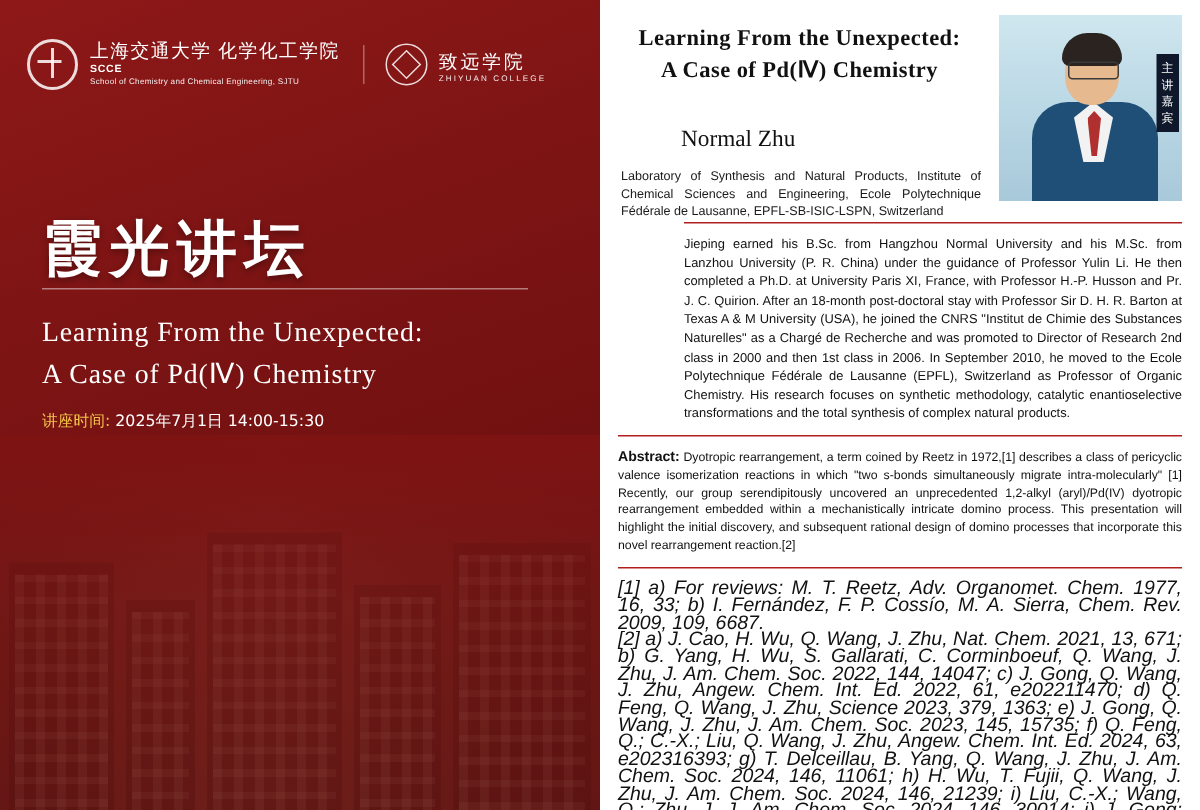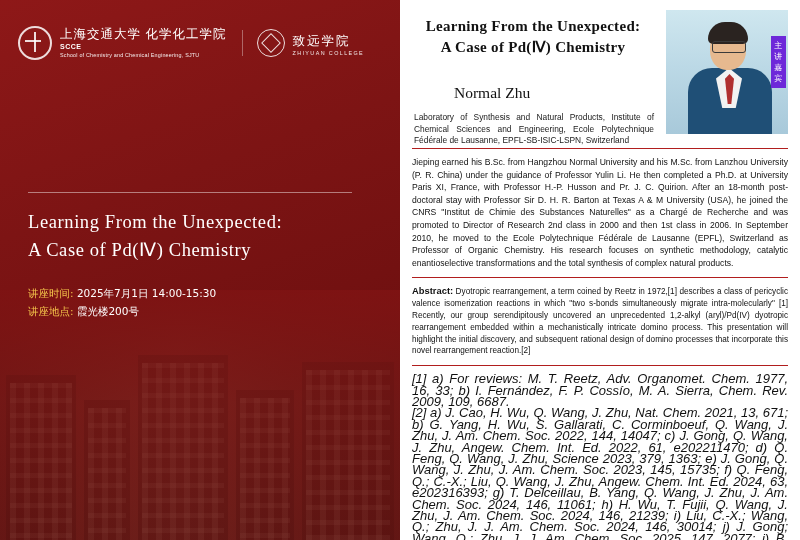--- a/index.html
+++ b/index.html
@@ -174,21 +174,21 @@
     width: 340px;
     color: #ffffff;
     font-family: "Liberation Serif", serif;
     font-size: 18.5px;
     line-height: 28px;
     letter-spacing: 0.6px;
   }
   .meta {
     position: absolute;
     left: 28px;
-    top: 284px;
+    top: 272px;
     width: 340px;
   }
   .meta-row {
     font-size: 10.5px;
     line-height: 18px;
     color: #ffffff;
     font-family: "DejaVu Sans", sans-serif;
   }
   .meta-key { color: #f3c24a; }
   .meta-val { color: #ffffff; }
@@ -291,37 +291,38 @@
     left: 59px; top: 64px;
     width: 9px; height: 30px;
     background: #b03030;
     clip-path: polygon(50% 0, 100% 16%, 70% 100%, 30% 100%, 0 16%);
   }
   .badge-guest {
     position: absolute;
     right: 2px;
     top: 26px;
     width: 13px;
-    background: #6d28d9;
+    background: #0f172a;
     color: #fff;
     font-size: 8px;
     line-height: 11px;
     text-align: center;
     padding: 4px 1px;
     letter-spacing: 0.5px;
     font-family: "DejaVu Sans", sans-serif;
   }
   .bio {
     margin-top: 6px;
     border-top: 1.6px solid #b11e1e;
     padding-top: 7px;
     font-size: 8.6px;
     line-height: 12.6px;
     color: #111;
     text-align: justify;
+    margin-left: 44px;
   }
   .abstract {
     margin-top: 8px;
     border-top: 1.6px solid #b11e1e;
     padding-top: 7px;
     font-size: 8.2px;
     line-height: 11.8px;
     color: #111;
     text-align: justify;
   }
@@ -374,32 +375,29 @@
       <div class="divider-v"></div>
       <div class="logo-zy">
         <div class="zy-mark"></div>
         <div class="zy-text">
           <div class="zy-cn">致远学院</div>
           <div class="zy-en">ZHIYUAN COLLEGE</div>
         </div>
       </div>
     </div>
 
+    <div class="main-title-cn">霞光讲坛</div>
     <div class="title-rule"></div>
     <div class="talk-title" style="white-space: pre-line;">Learning From the Unexpected:
 A Case of Pd(Ⅳ) Chemistry</div>
 
     <div class="meta">
       <div class="meta-row">
         <span class="meta-key">讲座时间:</span>
         <span class="meta-val">2025年7月1日 14:00-15:30</span>
-      </div>
-      <div class="meta-row">
-        <span class="meta-key">讲座地点:</span>
-        <span class="meta-val">霞光楼200号</span>
       </div>
     </div>
   </div>
 
   <div class="right">
 
     <div class="hdr">
       <div class="hdr-left">
         <div class="en-title" style="white-space: pre-line;">Learning From the Unexpected:
 A Case of Pd(Ⅳ) Chemistry</div>

